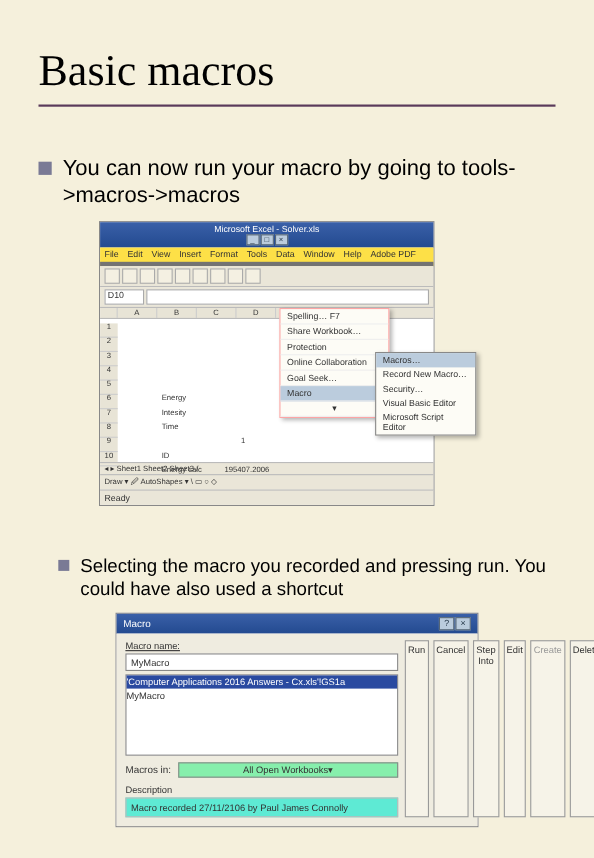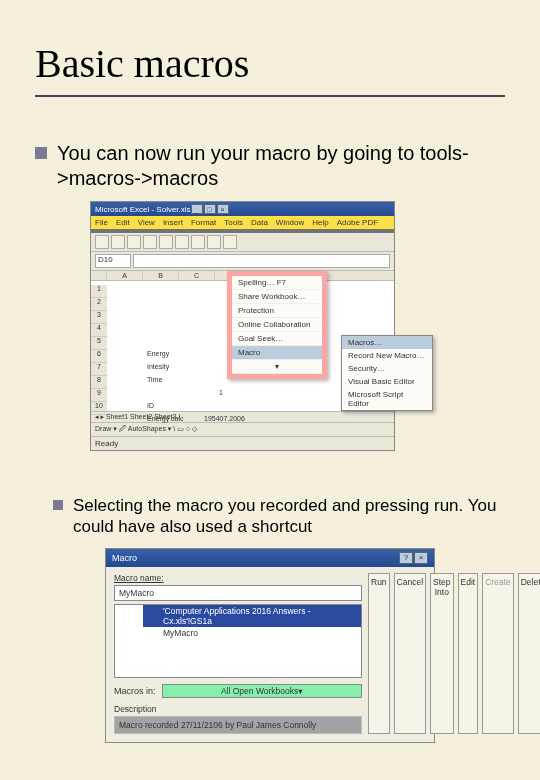--- a/index.html
+++ b/index.html
@@ -49,20 +49,21 @@
     font-size: 8px;
     color: #333;
     width: 305px;
   }
   
   .ex-titlebar {
     background: linear-gradient(#3a60a8,#234a90);
     color:#fff; padding:2px 4px;
     display:flex; justify-content:flex-start; align-items:center;
     font-size:8px;
+    flex-direction:column;
   }
   .ex-titlebar .winbtns { display:flex; gap:1px; }
   .ex-titlebar .winbtns span {
     width:12px; height:10px; background:#bcd; border:1px solid #567;
     display:flex; align-items:center; justify-content:center; font-size:7px; color:#234;
   }
   .ex-menubar {
     background:#fde047; padding:2px 4px; display:flex; gap:8px; font-size:8px;
     border-bottom:4px solid #737373;
   }
@@ -70,28 +71,28 @@
   .ex-toolbar .tb { width:14px; height:14px; border:1px solid #aaa; background:#f4f0e2; }
   .ex-body { display:flex; height:140px; position:relative; }
   .ex-grid { flex:1; background:#fff; position:relative; font-size:7px; }
   .ex-cols { display:flex; background:#e8e4d6; border-bottom:1px solid #bbb;}
   .ex-cols div { flex:0 0 36px; text-align:center; border-right:1px solid #ccc; padding:1px 0;}
   .ex-rows { position:absolute; top:14px; left:0; bottom:0; width:16px; background:#e8e4d6; }
   .ex-rows div { height:13px; text-align:center; border-bottom:1px solid #ccc; font-size:7px;}
   .ex-cells { position:absolute; left:16px; top:14px; right:0; bottom:0; }
   .ex-cells .cell { position:absolute; font-size:7px; padding-left:2px;}
   .ex-menu-pop {
-    position:absolute; left:136px; top:0; width:100px;
-    background:#fdfcf6; border:5px solid #fca5a5; z-index:3;
+    position:absolute; left:163px; top:0; width:100px;
+    background:#fdfcf6; border:1px solid #fca5a5; z-index:3;
     box-shadow:2px 2px 4px rgba(0,0,0,.3);
   }
   .ex-menu-pop .mi { padding:2px 6px; font-size:8px; border-bottom:1px solid #eee;}
   .ex-menu-pop .mi.hl { background:#bcd; }
   .ex-submenu {
-    position:absolute; left:250px; top:64px; width:92px;
+    position:absolute; left:250px; top:40px; width:92px;
     background:#fdfcf6; border:1px solid #888; z-index:4;
     box-shadow:2px 2px 4px rgba(0,0,0,.3);
   }
   .ex-submenu .mi { padding:2px 6px; font-size:8px; }
   .ex-submenu .mi.hl { background:#bcd; }
   .ex-tabs { background:#eae6d8; padding:1px 4px; border-top:1px solid #bbb; font-size:7px;}
   .ex-status { background:#eae6d8; padding:2px 4px; border-top:1px solid #bbb; font-size:8px;}
 
   
   .img-box.dialog { width: 330px; margin-left: 70px; }
@@ -104,26 +105,26 @@
   .dlg-titlebar .winbtns { display:flex; gap:1px; }
   .dlg-titlebar .winbtns span { width:14px; height:12px; background:#bcd; border:1px solid #567; display:flex; align-items:center; justify-content:center; font-size:8px; color:#234;}
   .dlg-body { background:#efece0; padding:6px 8px 8px 8px; display:flex; gap:6px; font-size:9px;}
   .dlg-left { flex:1; }
   .dlg-right { width:58px; display:flex; gap:4px; }
   .dlg-btn { background:#f6f3e8; border:1px solid #999; padding:3px 2px; text-align:center; font-size:8.5px; }
   .dlg-btn.dis { color:#999; }
   .dlg-label { font-size:8.5px; margin-bottom:2px;text-decoration:underline; }
   .dlg-input { background:#fff; border:1px solid #888; padding:2px 4px; font-size:8.5px;}
   .dlg-list { background:#fff; border:1px solid #888; height:74px; margin-top:3px; font-size:8.5px;}
-  .dlg-list .li { padding:1px 20px;margin-left:28px; }
+  .dlg-list .li { padding:1px 0; }
   .dlg-list .li.hl { background:#2a4aa0; color:#fff; }
   .dlg-row { display:flex; align-items:center; gap:6px; margin-top:6px;}
   .dlg-select { flex:1; background:#86efac; border:1px solid #888; padding:1px 4px; font-size:8.5px; display:flex; justify-content:center;}
   .dlg-desc { margin-top:6px; font-size:8.5px;}
-  .dlg-desc .box { border:1px solid #bbb; background:#a3a3a3; padding:3px 4px; margin-top:2px; min-height:14px;}
+  .dlg-desc .box { border:1px solid #bbb; background:#5eead4; padding:3px 4px; margin-top:2px; min-height:14px;}
 </style>
 </head>
 <body>
 
 <div class="slide">
   <h1 class="title">Basic macros</h1>
 
   <div class="bullet-row">
     <div class="bullet-sq"></div>
     <div class="bullet-text">You can now run your macro by going to tools-&gt;macros-&gt;macros</div>

